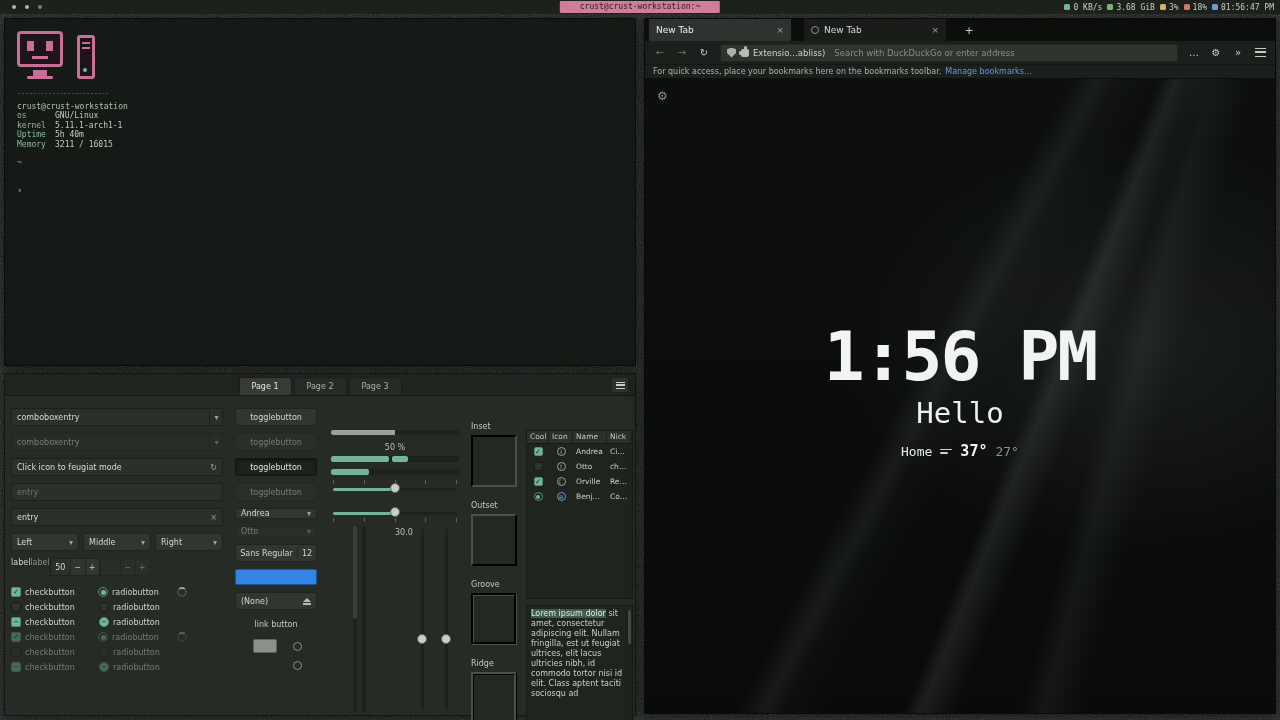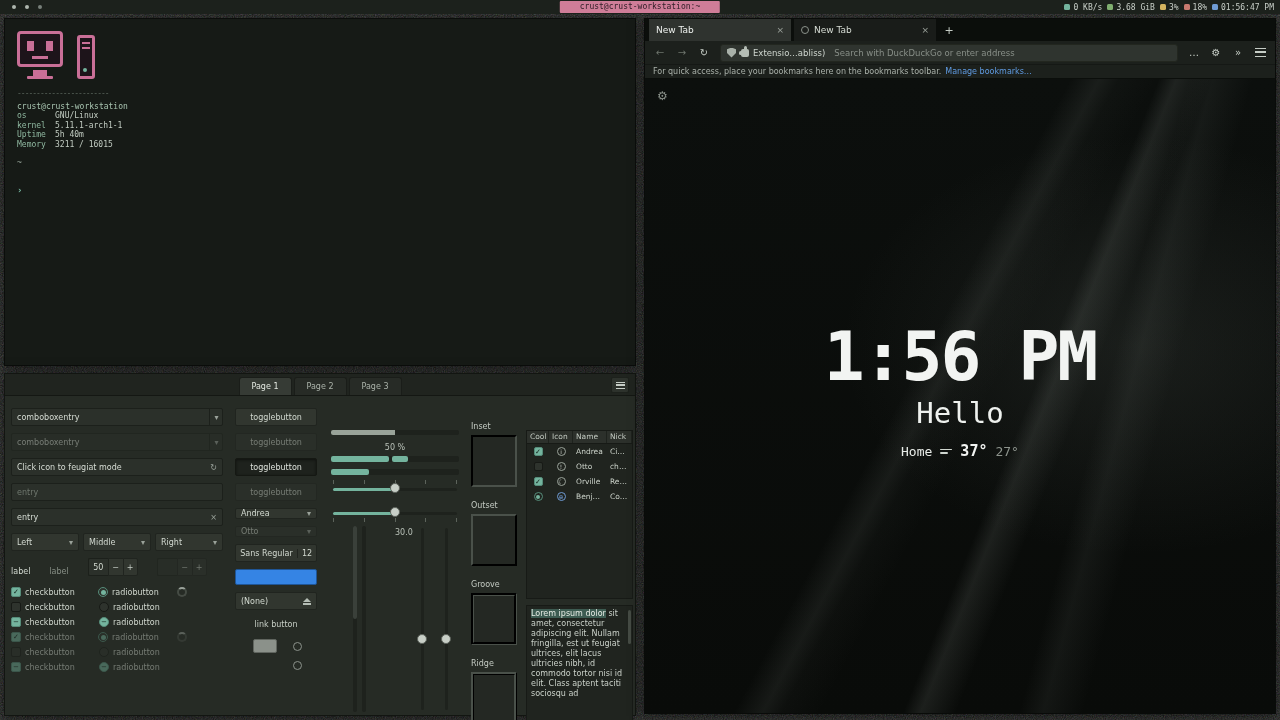--- a/index.html
+++ b/index.html
@@ -51,21 +51,21 @@
 
 .colL{position:absolute;left:6px;top:12px;width:212px;display:flex;flex-direction:column;gap:7px}
 .entry,.cbtn{height:18px;background:#2b302a;border:1px solid #1c201b;border-radius:2px;display:flex;align-items:center;padding:0 5px;color:#d6dcd4;font-size:8px;gap:4px}
 .entry .grow{flex:1;overflow:hidden;white-space:nowrap}
 .ph{color:#6f776e}
 .arrbox{width:14px;height:18px;margin:-1px -6px -1px 0;border-left:1px solid #1c201b;display:flex;align-items:center;justify-content:center;color:#9aa29a}
 .iconend{margin-left:auto;color:#9aa29a}
 .ddrow{display:flex;gap:4px}
 .dd{flex:1;height:18px;background:#31362f;border:1px solid #20241f;border-radius:2px;display:flex;align-items:center;padding:0 5px;justify-content:space-between;color:#d2d9d0}
 .dd .arr{color:#9aa29a}
-.labrow{display:flex;align-items:flex-end;gap:19px;height:18px}
+.labrow{display:flex;align-items:flex-start;gap:0;height:18px}
 .lab{color:#d2d9d0}.lab2{color:#868e85}
 .spin{display:flex;height:18px}
 .spin .val{width:20px;background:#2b302a;border:1px solid #1c201b;border-right:none;display:flex;align-items:center;justify-content:center;border-radius:2px 0 0 2px}
 .spin .sb{width:15px;background:#31362f;border:1px solid #20241f;border-right:none;display:flex;align-items:center;justify-content:center;color:#c6cdc6}
 .spin .sb:last-child{border-right:1px solid #20241f;border-radius:0 2px 2px 0}
 .checks{display:flex;flex-direction:column;gap:5px;margin-top:4px}
 .crow{display:flex;align-items:center;height:10px;gap:4px}
 .cb{width:10px;height:10px;border-radius:2px;background:#2e332d;border:1px solid #171a16;display:inline-flex;align-items:center;justify-content:center;font-size:7px;color:#13231c;flex:none}
 .cb.on,.cb.mix{background:#74b49e;border-color:#568c7a}
 .radio{border-radius:50%}
@@ -143,21 +143,21 @@
 .circ.blue{border-color:#6f9bd4;color:#6f9bd4}
 .rdot{width:9px;height:9px;border-radius:50%;border:1px solid #568c7a;display:inline-flex;align-items:center;justify-content:center}
 .rdot::after{content:"";width:4px;height:4px;border-radius:50%;background:#74b49e}
 .textview{margin-top:6px;background:#20241f;border:1px solid #171a16;height:131px;padding:3px 4px;color:#c9d0c8;font-size:8px;line-height:10px;overflow:hidden;position:relative}
 .textview .sel{background:#3d5c52;color:#e6ece5}
 .tscroll{position:absolute;right:1px;top:4px;width:3px;height:34px;background:#454b44;border-radius:2px}
 
 
 .fox{left:644px;top:18px;width:632px;height:696px;background:#0b0e0b;border:1px solid #090b09}
 .tabbar{height:22px;background:#0b0e0b;display:flex;align-items:stretch;padding-left:4px}
-.tab{width:142px;display:flex;align-items:center;gap:5px;padding:0 7px;font-size:9px;color:#d6dcd4;background:#191c19;margin-right:3px}
+.tab{width:142px;display:flex;align-items:center;gap:5px;padding:0 7px;font-size:9px;color:#d6dcd4;background:#191c19;margin-right:13px}
 .tab.active{background:#2f332f;color:#eef1ee}
 .tab .tlabel{flex:1;overflow:hidden;white-space:nowrap}
 .tclose{color:#9aa19a;font-size:9px}
 .tfav{width:8px;height:8px;border-radius:50%;border:1px solid #8b928b;flex:none}
 .ntbtn{width:20px;display:flex;align-items:center;justify-content:center;color:#c6cdc6;font-size:11px}
 .navbar{height:23px;background:#1c201c;display:flex;align-items:center;padding:0 6px;gap:4px}
 .nbtn{width:18px;height:18px;display:flex;align-items:center;justify-content:center;color:#c6cdc6;font-size:10px;border-radius:2px}
 .nbtn.dimmed{color:#6e756d}
 .urlbar{flex:1;height:18px;background:#2f342f;border:1px solid #22261f;border-radius:3px;display:flex;align-items:center;padding:0 6px;gap:5px;margin:12px 3px}
 .shield{width:9px;height:10px;background:#a9b1a9;clip-path:polygon(50% 0,100% 18%,100% 55%,50% 100%,0 55%,0 18%);flex:none}

